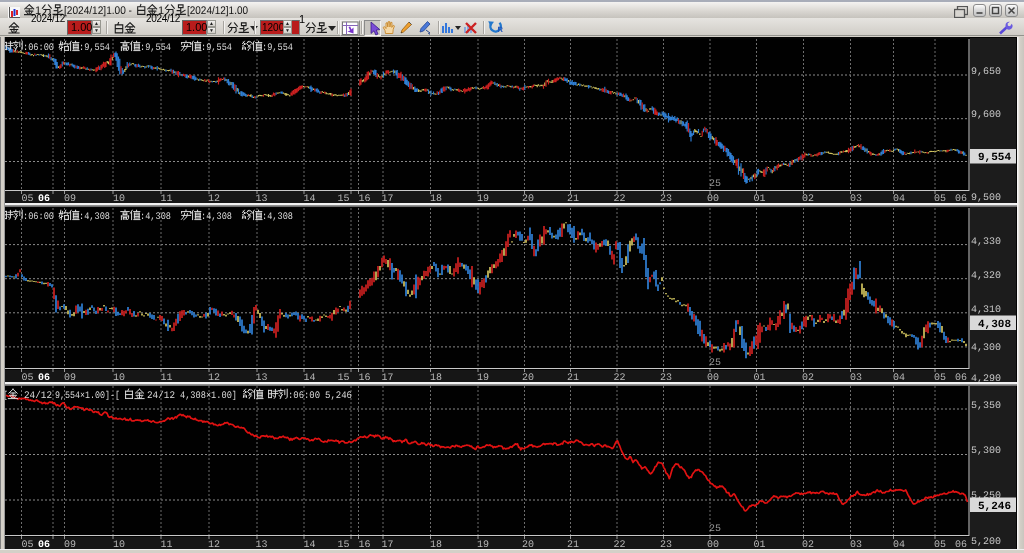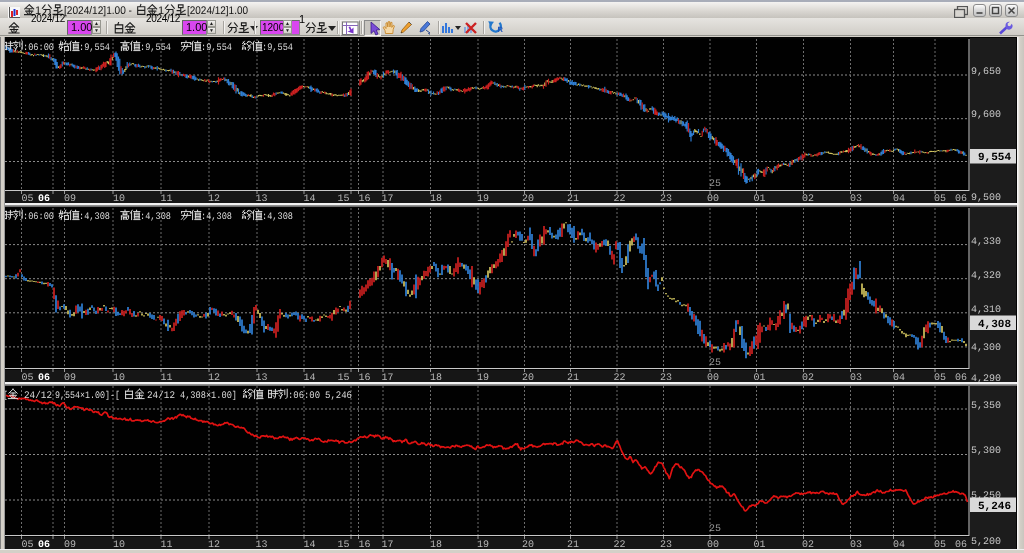--- a/index.html
+++ b/index.html
@@ -8,21 +8,21 @@
 #titlebar{position:absolute;left:0;top:2px;width:1024px;height:16px;
  background:linear-gradient(#f4f3f1,#d8d5d0 60%,#c6c3bd)}
 #toolbar{position:absolute;left:0;top:18px;width:1024px;height:18px;
  background:linear-gradient(#e6e4e0,#d0cdc7);border-bottom:1px solid #93938d}
 #client{position:absolute;left:0;top:37px;width:1024px;height:516px;background:#050505}
 .winbtn{position:absolute;top:4px;width:13px;height:13px;border-radius:3px;
  background:linear-gradient(#fdfdfd,#d9d9d9 45%,#c4c4c4);border:1px solid #8a8a8a;
  color:#333;font-size:9px;text-align:center;line-height:11px;font-weight:bold}
 .tool-sep{position:absolute;top:21px;width:2px;height:13px;
  border-left:1px solid #a8a5a0;border-right:1px solid #f4f3f1}
-.spinbox{position:absolute;top:20px;height:15px;background:#d946ef;
+.spinbox{position:absolute;top:20px;height:15px;background:#b91c1c;
  border:1px solid #888;border-top-color:#666;border-left-color:#666;
  font-size:11px;color:#000;padding-left:3px;line-height:13px;font-family:"Liberation Sans",sans-serif}
 .spinner{position:absolute;top:20px;width:9px;height:15px}
 .spinner div{position:absolute;left:0;width:9px;height:7px;
  background:linear-gradient(#f2f1ef,#d0cdc7);border:1px solid #979790;font-size:5px;
  line-height:5px;text-align:center;color:#222}
 .tlabel{position:absolute;top:13px;font-size:10px;letter-spacing:-0.3px;color:#000}
 .icobtn{position:absolute;top:20px;height:16px}
 #rightedge{position:absolute;left:1017px;top:37px;width:7px;height:516px;
  background:linear-gradient(90deg,#ffffff,#d4d0c8 40%,#c9c5be)}

